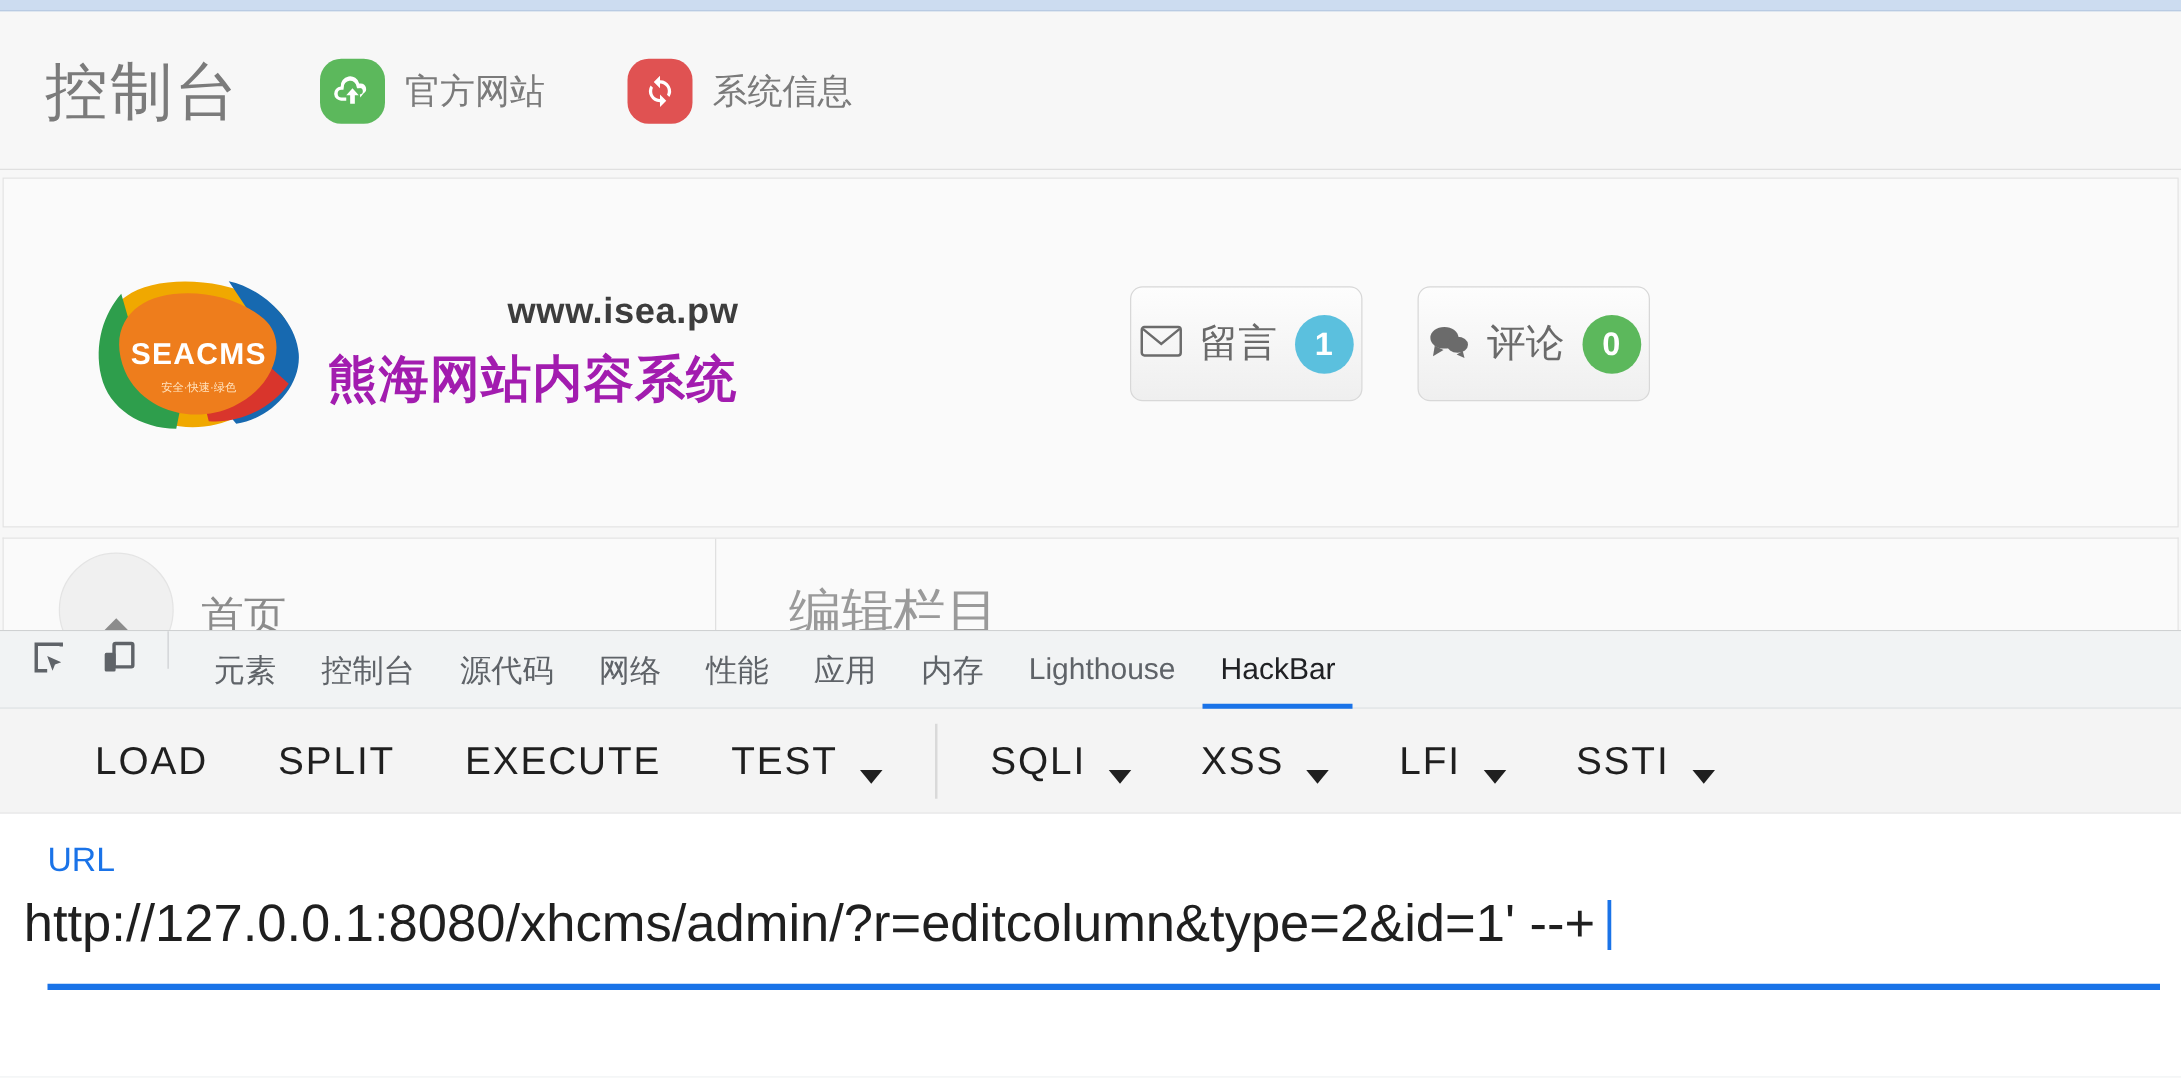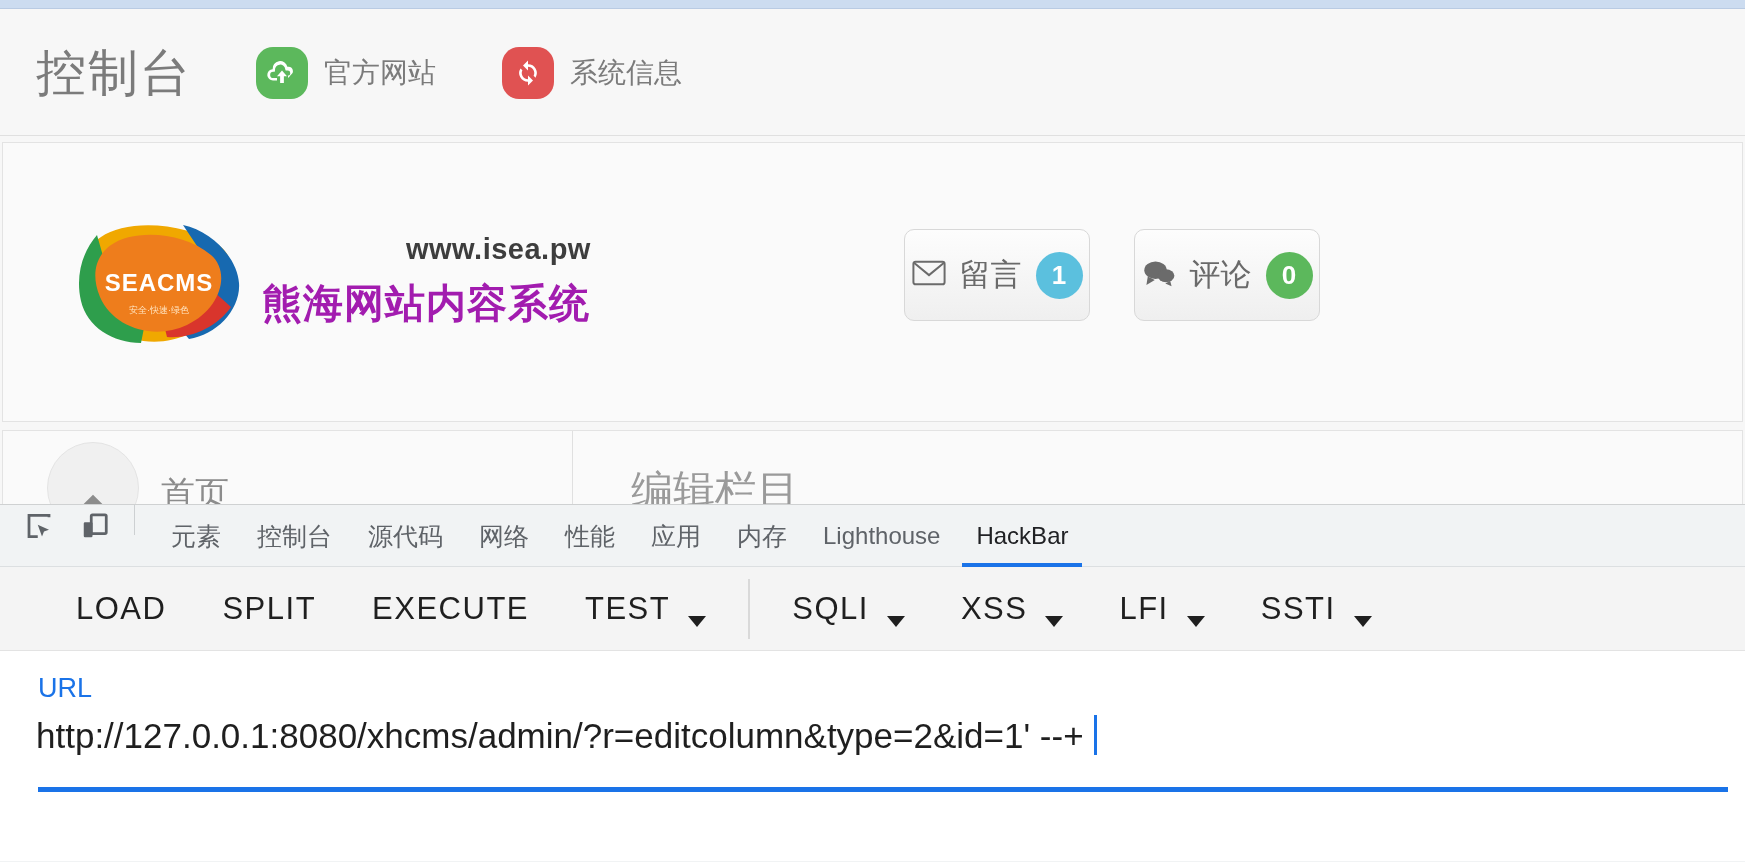--- a/index.html
+++ b/index.html
@@ -157,22 +157,22 @@
     width: 2px; height: 60px; background: #d9d9d9; margin: 0 14px;
   }
 
   
   .hb-body { background: #ffffff; height: 210px; position: relative; }
   .url-label {
     position: absolute; left: 38px; top: 22px;
     font-size: 27px; color: #1a73e8;
   }
   .url-value {
-    position: absolute; left: 36px; top: 64px;
-    font-size: 35px; color: #1f1f1f; white-space: nowrap;
+    position: absolute; left: 19px; top: 64px;
+    font-size: 42px; color: #1f1f1f; white-space: nowrap;
   }
   .url-caret {
     display: inline-block; width: 3px; height: 40px;
     background: #1a73e8; vertical-align: -7px; margin-left: 10px;
   }
   .url-underline {
     position: absolute; left: 38px; top: 136px; width: 1690px; height: 5px;
     background: #1a73e8;
   }
 </style>

